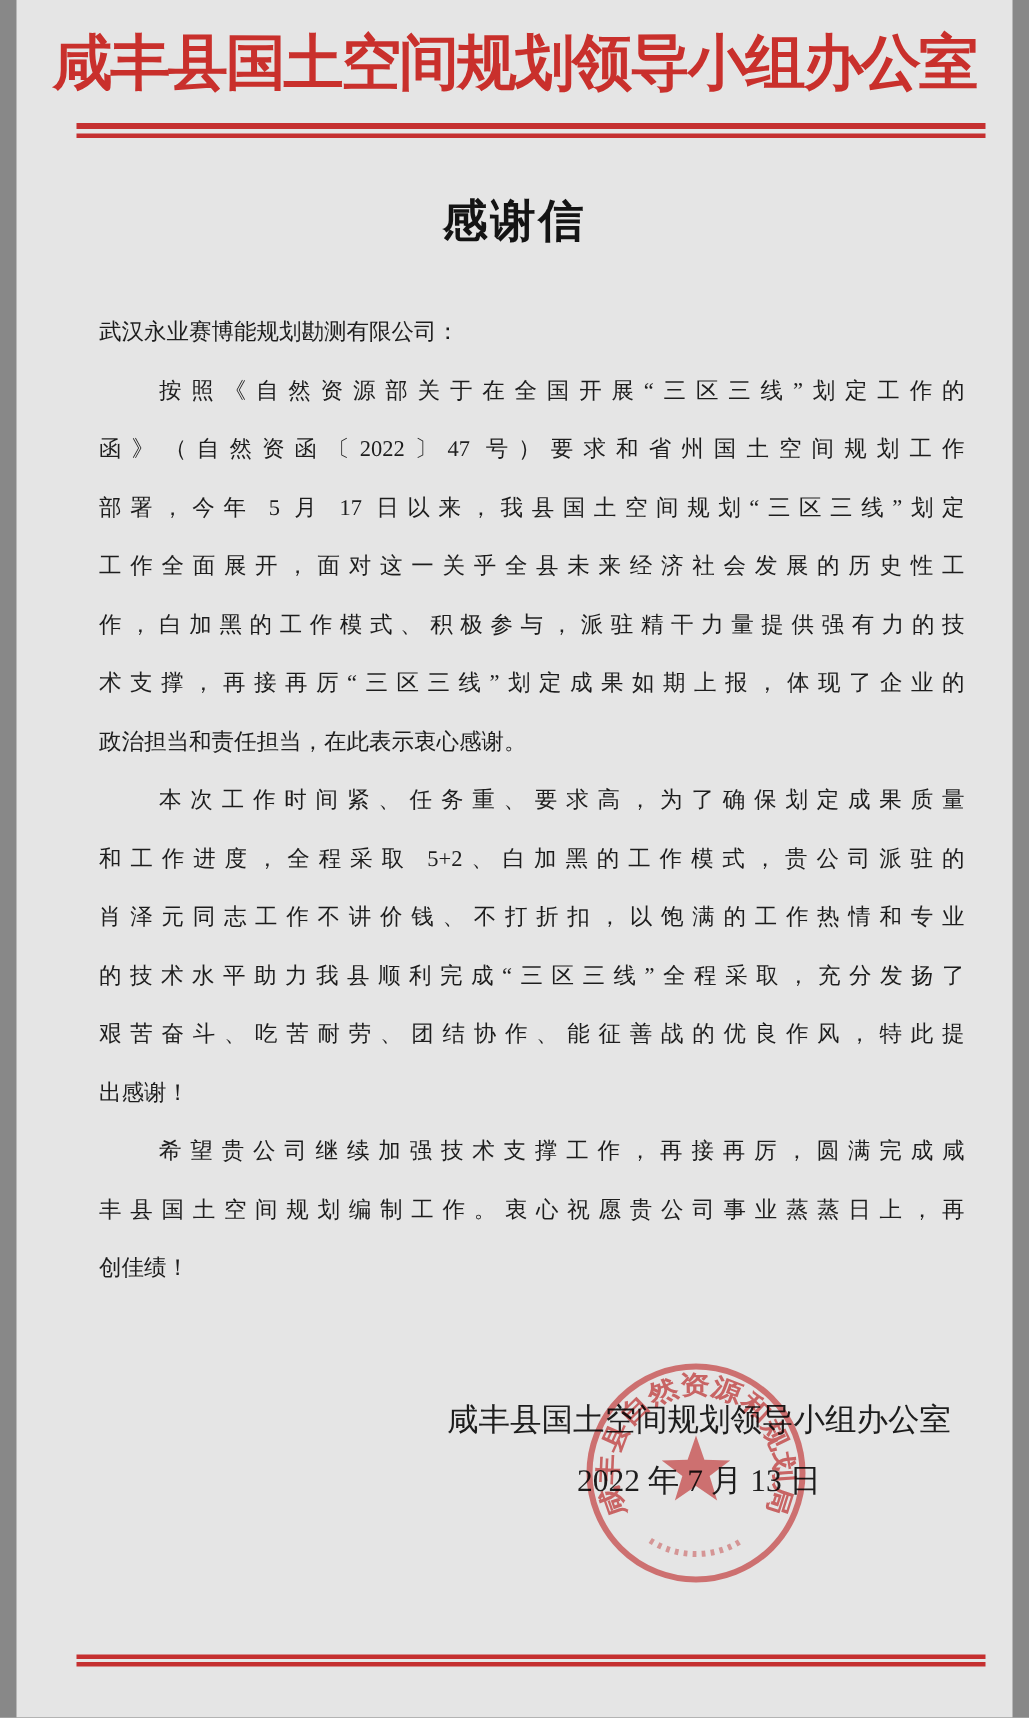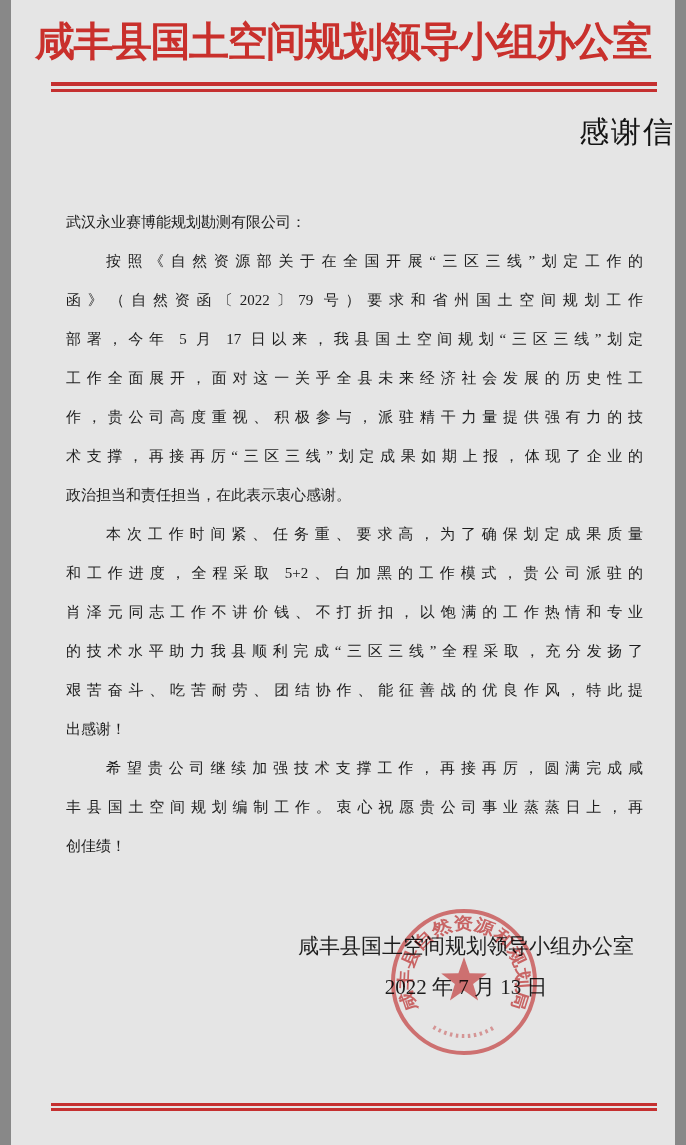--- a/index.html
+++ b/index.html
@@ -29,23 +29,23 @@
     top:82px; height:10px;
     border-top:4px solid #c53030;
     border-bottom:3px solid #c53030;
   }
   .rule-bottom {
     top:1103px; height:8px;
     border-top:3px solid #c53030;
     border-bottom:3px solid #c53030;
   }
   .doc-title {
-    position:absolute; top:112px; left:0; right:0;
-    text-align:right;
-    font-size:30px; line-height:40px; font-weight:normal;
+    position:absolute; top:128px; left:0; right:0;
+    text-align:center;
+    font-size:30px; line-height:40px; font-weight:bold;
     letter-spacing:2px;
     color:#141414;
   }
   .body-text {
     position:absolute; top:203px; left:55px; width:577px;
   }
   .bline {
     height:39px; line-height:39px;
     font-size:15px;
     text-align:justify;
@@ -79,24 +79,24 @@
 
   <div class="org-title">咸丰县国土空间规划领导小组办公室</div>
 
   <div class="rule rule-top"></div>
 
   <div class="doc-title">感谢信</div>
 
   <div class="body-text">
     <div class="bline noj">武汉永业赛博能规划勘测有限公司：</div>
     <div class="bline indent">按照《自然资源部关于在全国开展“三区三线”划定工作的</div>
-    <div class="bline">函》（自然资函〔2022〕79 号）要求和省州国土空间规划工作</div>
+    <div class="bline">函》（自然资函〔2022〕47 号）要求和省州国土空间规划工作</div>
     <div class="bline">部署，今年 5 月 17 日以来，我县国土空间规划“三区三线”划定</div>
     <div class="bline">工作全面展开，面对这一关乎全县未来经济社会发展的历史性工</div>
-    <div class="bline">作，贵公司高度重视、积极参与，派驻精干力量提供强有力的技</div>
+    <div class="bline">作，白加黑的工作模式、积极参与，派驻精干力量提供强有力的技</div>
     <div class="bline">术支撑，再接再厉“三区三线”划定成果如期上报，体现了企业的</div>
     <div class="bline noj">政治担当和责任担当，在此表示衷心感谢。</div>
     <div class="bline indent">本次工作时间紧、任务重、要求高，为了确保划定成果质量</div>
     <div class="bline">和工作进度，全程采取 5+2、白加黑的工作模式，贵公司派驻的</div>
     <div class="bline">肖泽元同志工作不讲价钱、不打折扣，以饱满的工作热情和专业</div>
     <div class="bline">的技术水平助力我县顺利完成“三区三线”全程采取，充分发扬了</div>
     <div class="bline">艰苦奋斗、吃苦耐劳、团结协作、能征善战的优良作风，特此提</div>
     <div class="bline noj">出感谢！</div>
     <div class="bline indent">希望贵公司继续加强技术支撑工作，再接再厉，圆满完成咸</div>
     <div class="bline">丰县国土空间规划编制工作。衷心祝愿贵公司事业蒸蒸日上，再</div>

